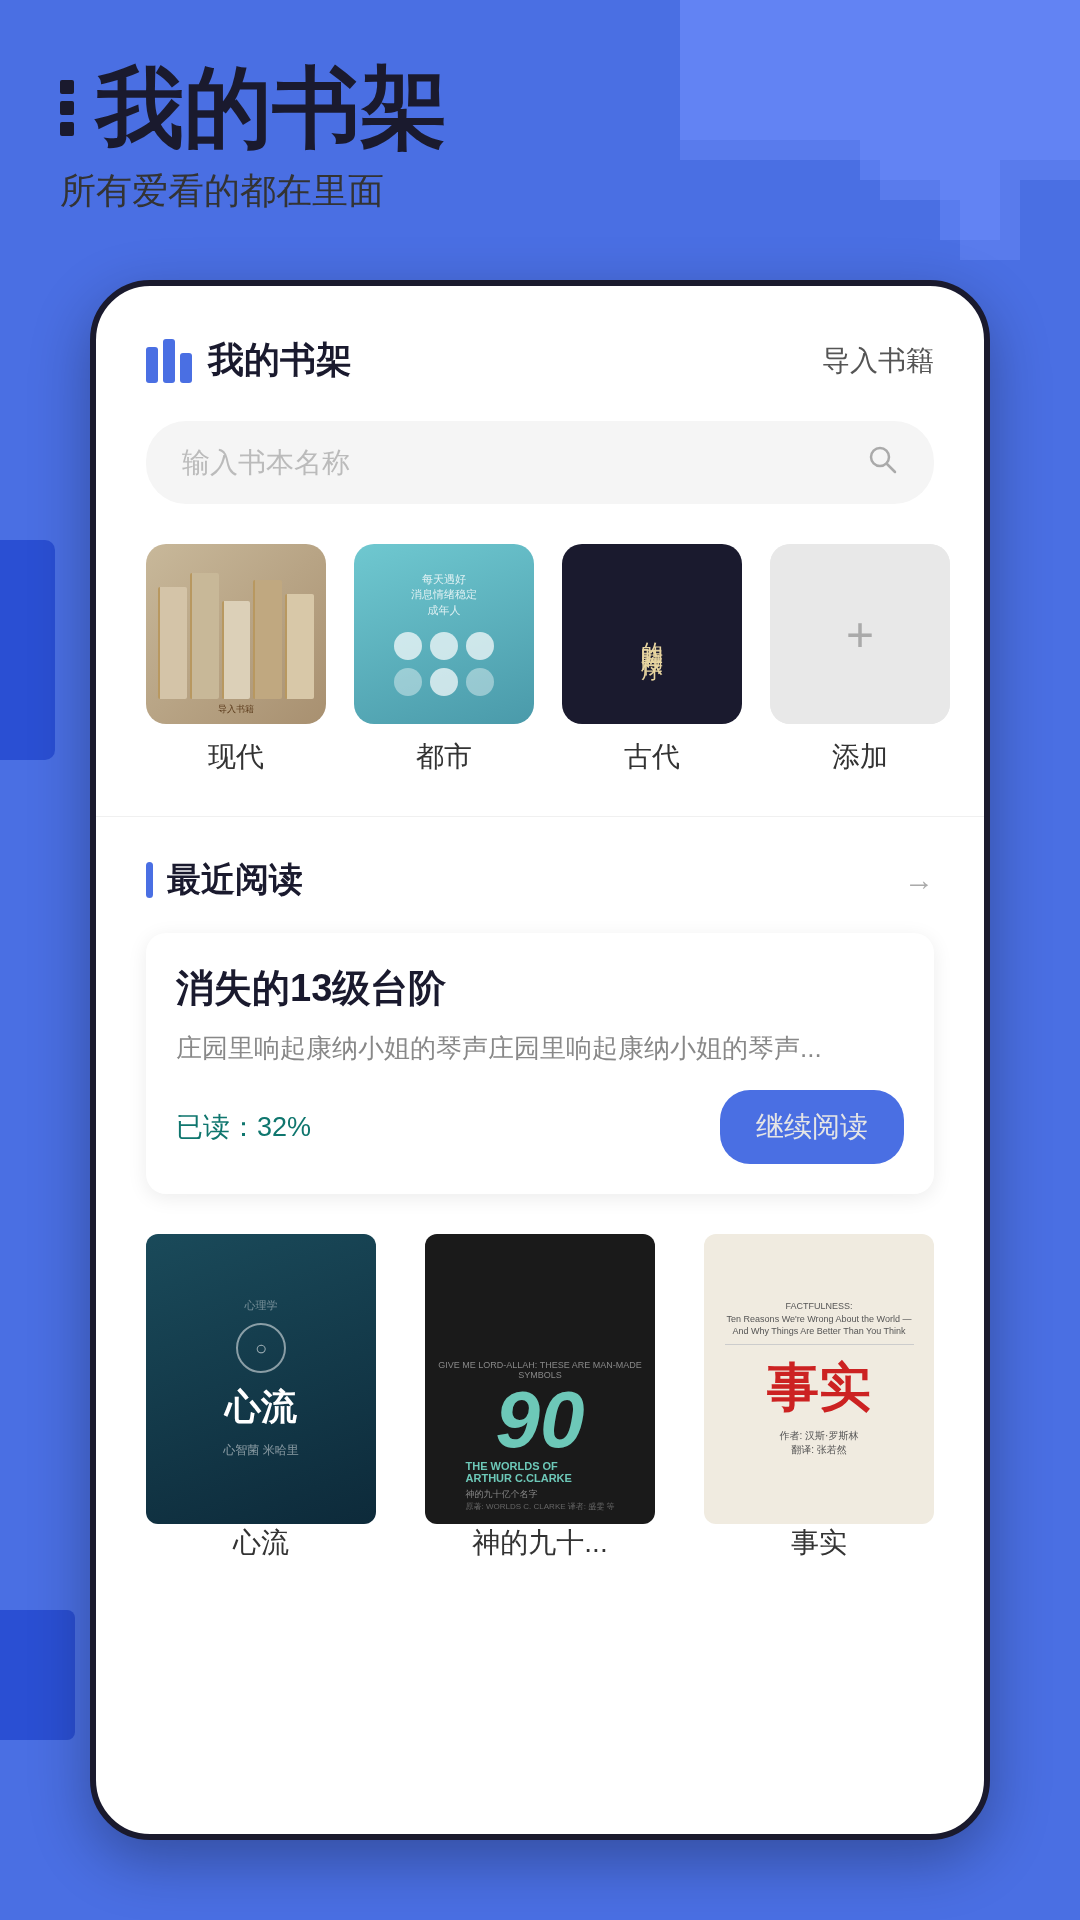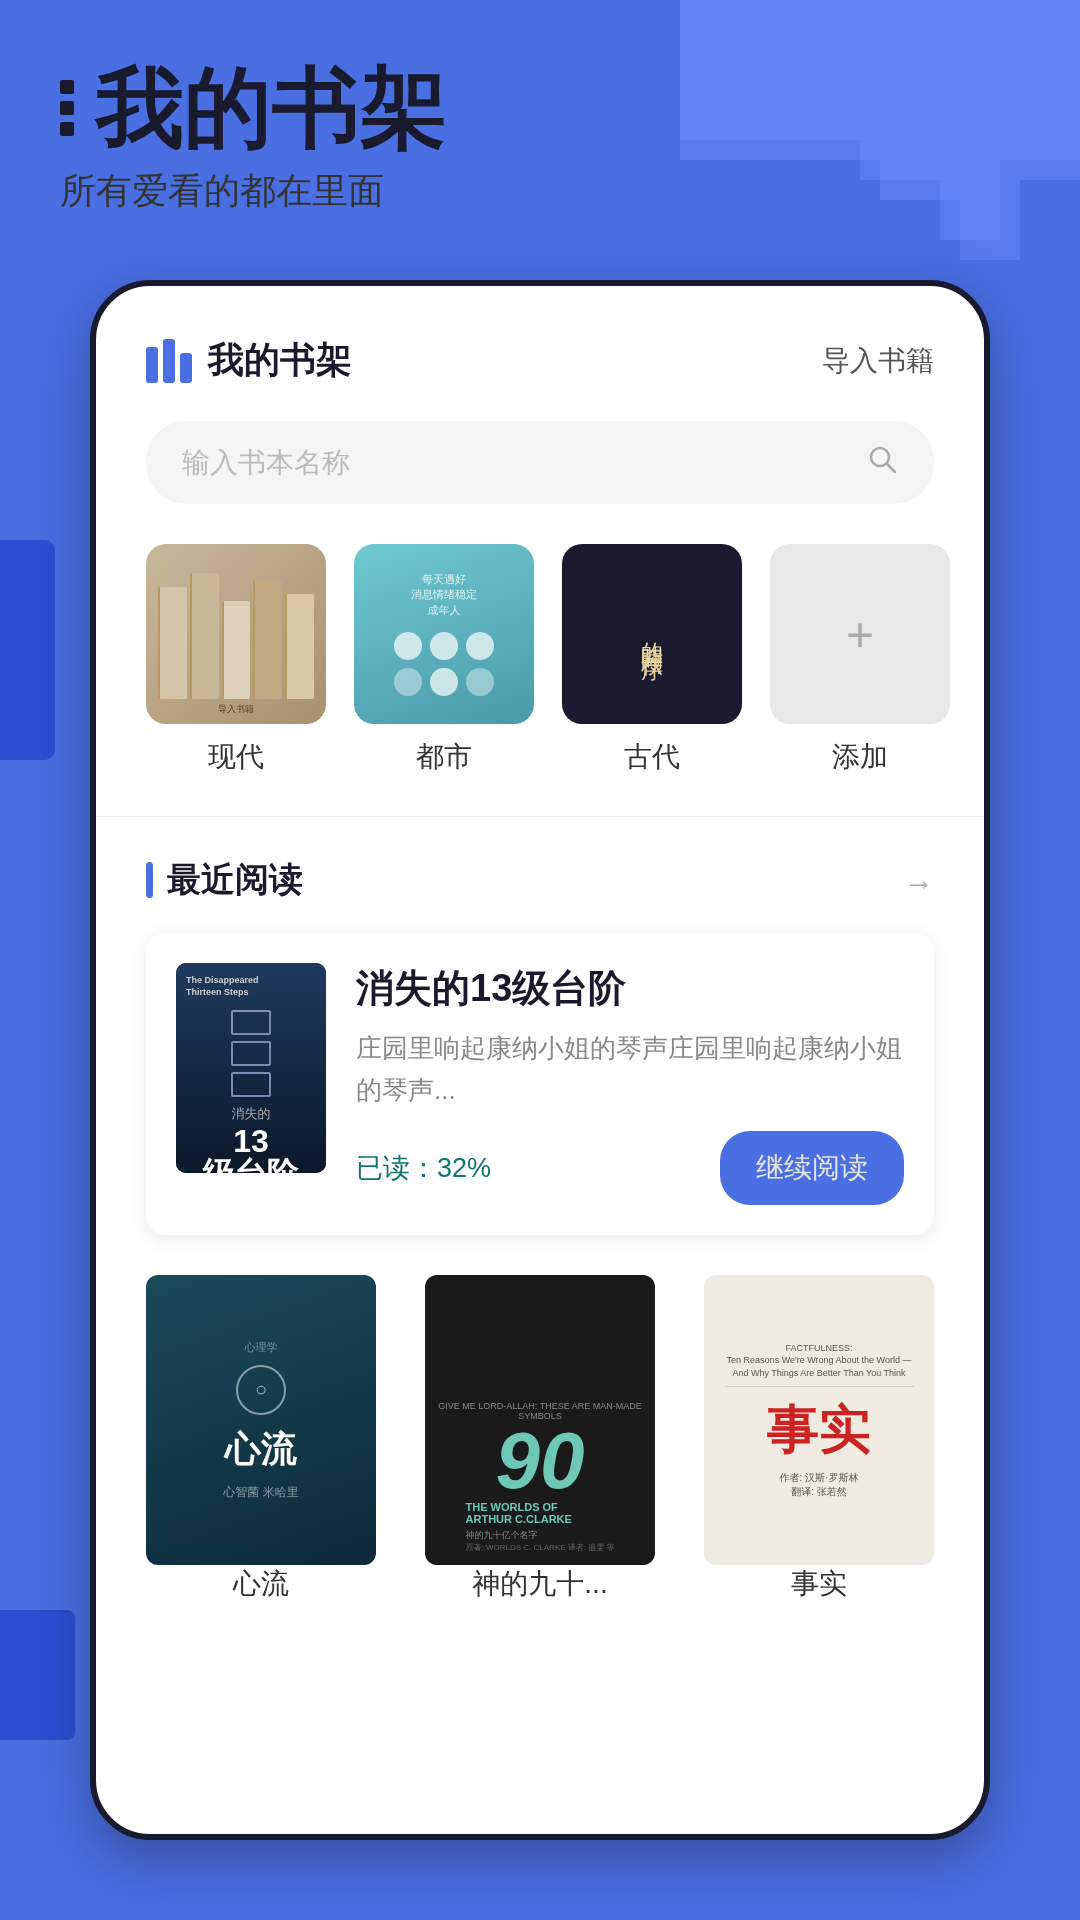--- a/index.html
+++ b/index.html
@@ -588,35 +588,20 @@
 
     <div class="section-header">
       <div class="section-title-wrap">
         <div class="section-bar"></div>
         <span class="section-title">最近阅读</span>
       </div>
       <span class="arrow-right">→</span>
     </div>
 
     <div class="featured-book-card">
-      <div class="featured-book-cover">
-        <div class="disappeared-cover">
-          <div class="disappeared-en-title">The Disappeared<br>Thirteen Steps</div>
-          <div class="disappeared-diamonds">
-            <div class="diamond"></div>
-            <div class="diamond"></div>
-            <div class="diamond"></div>
-          </div>
-          <div style="margin-top:auto;">
-            <div style="font-size:13px;color:#aaa;text-align:center;margin-bottom:2px;">消失的</div>
-            <div style="font-size:32px;font-weight:900;color:#fff;text-align:center;line-height:1;">13<br>级台阶</div>
-
-          </div>
-        </div>
-      </div>
 
       <div class="featured-book-info">
         <div>
           <div class="featured-book-title">消失的13级台阶</div>
           <div class="featured-book-desc">庄园里响起康纳小姐的琴声庄园里响起康纳小姐的琴声...</div>
         </div>
         <div class="featured-book-footer">
           <span class="progress-text">
             <span>已读：</span><span>32%</span>
           </span>

